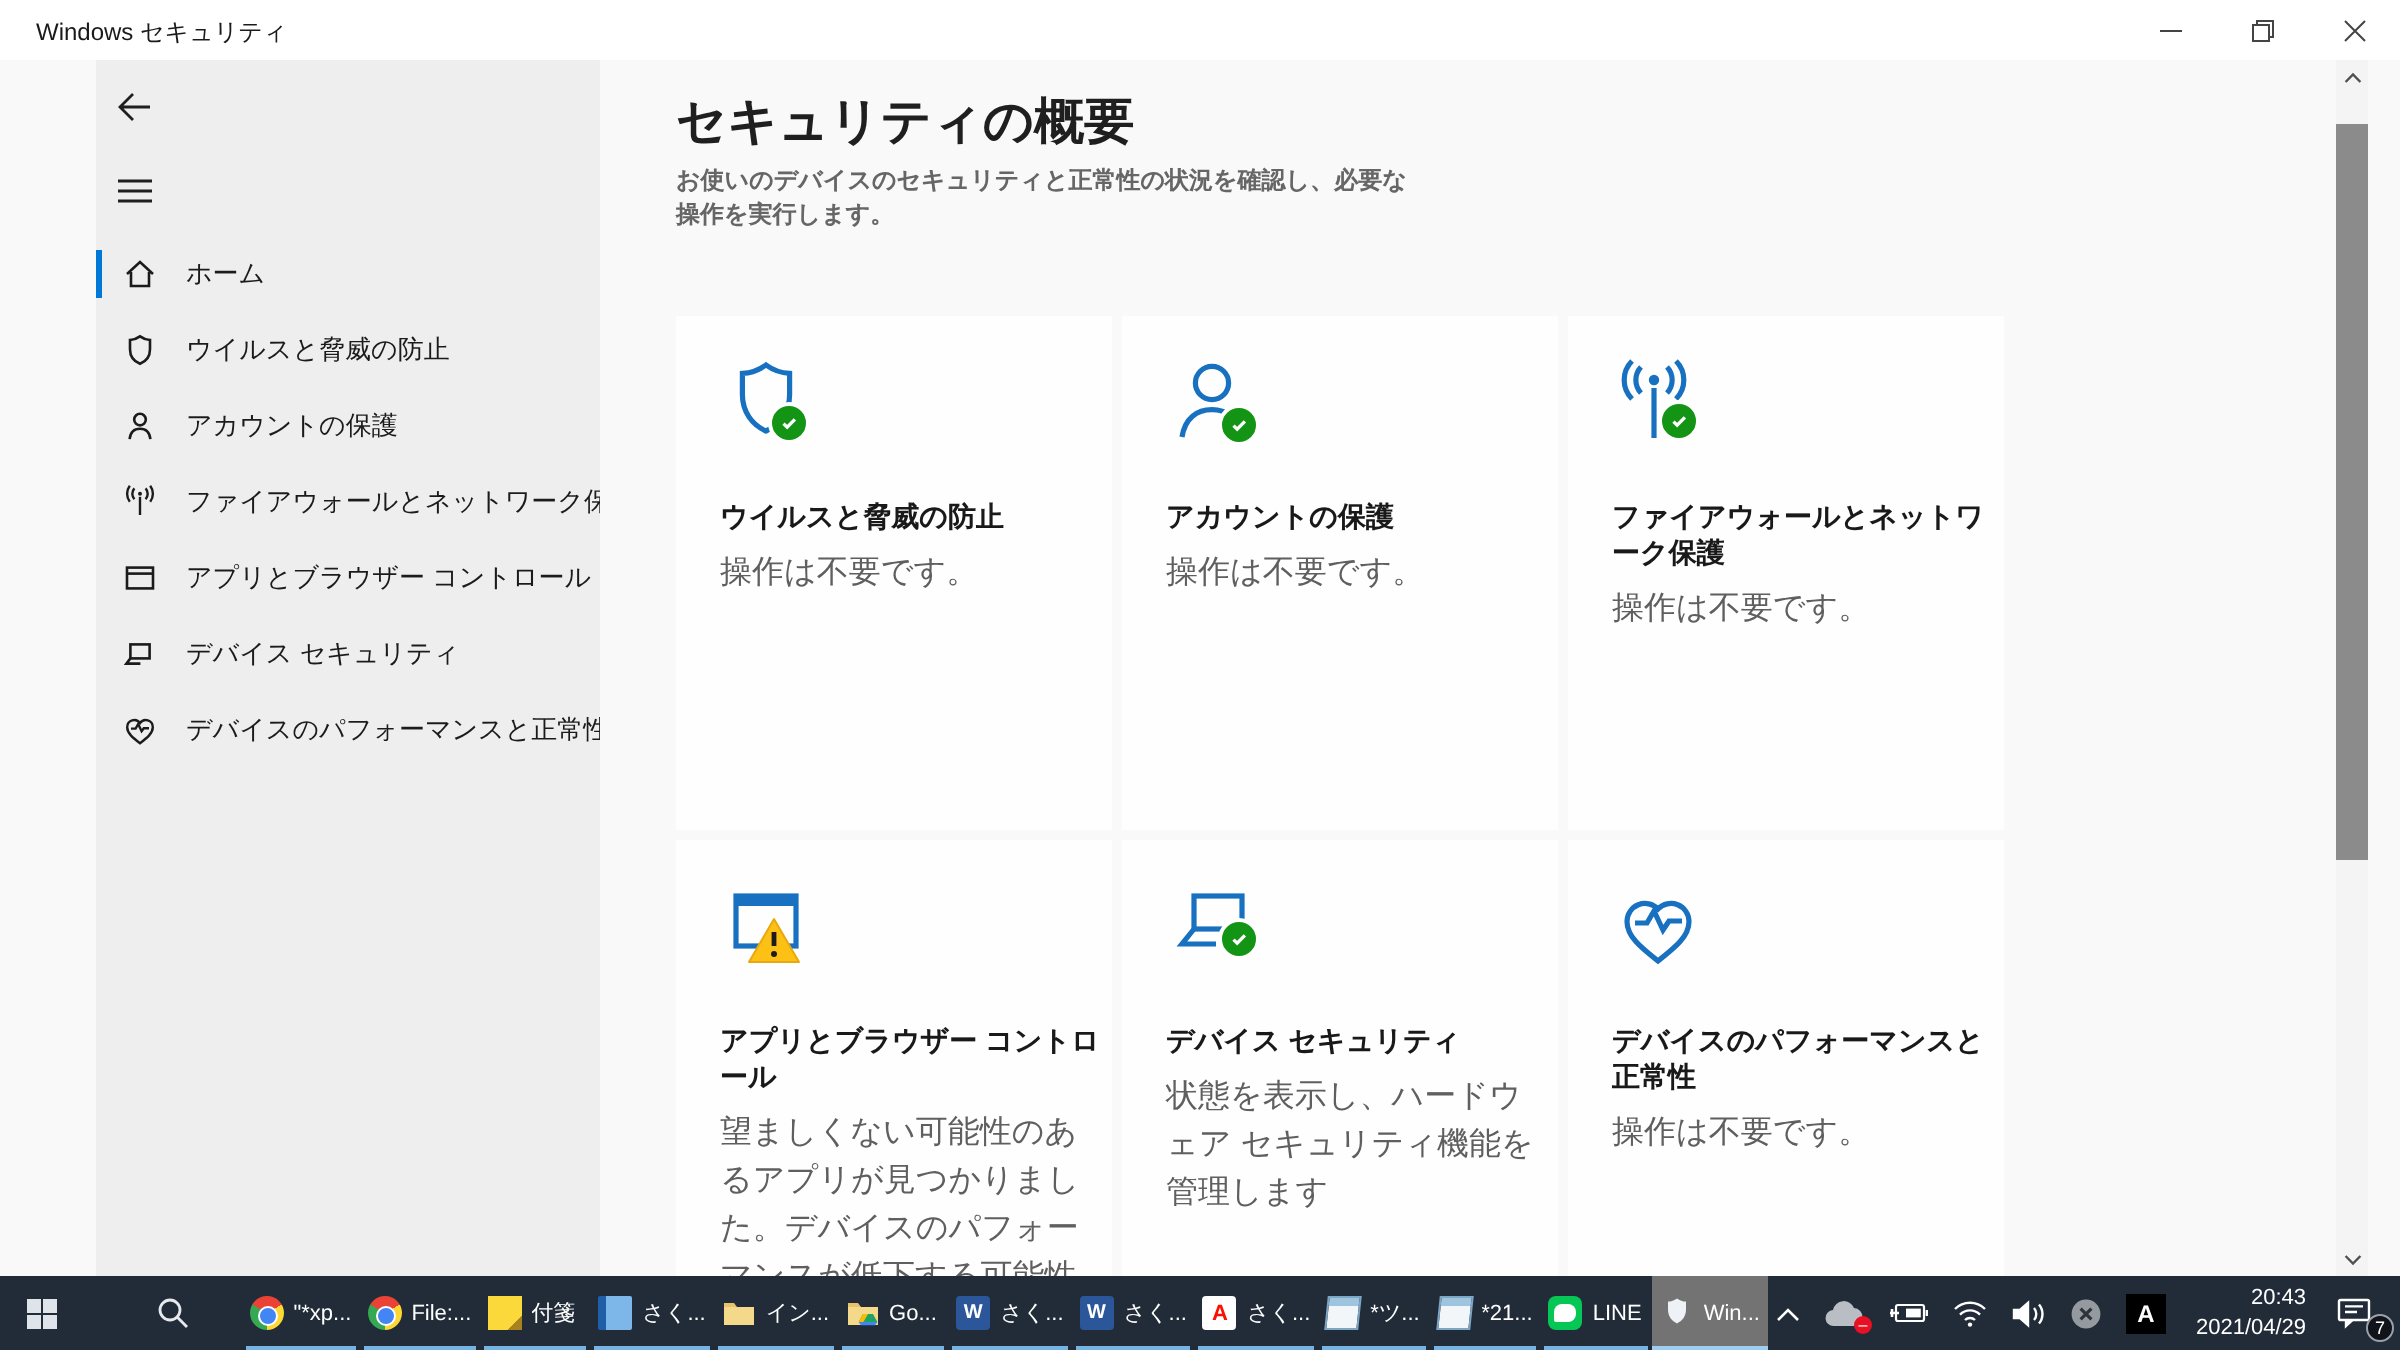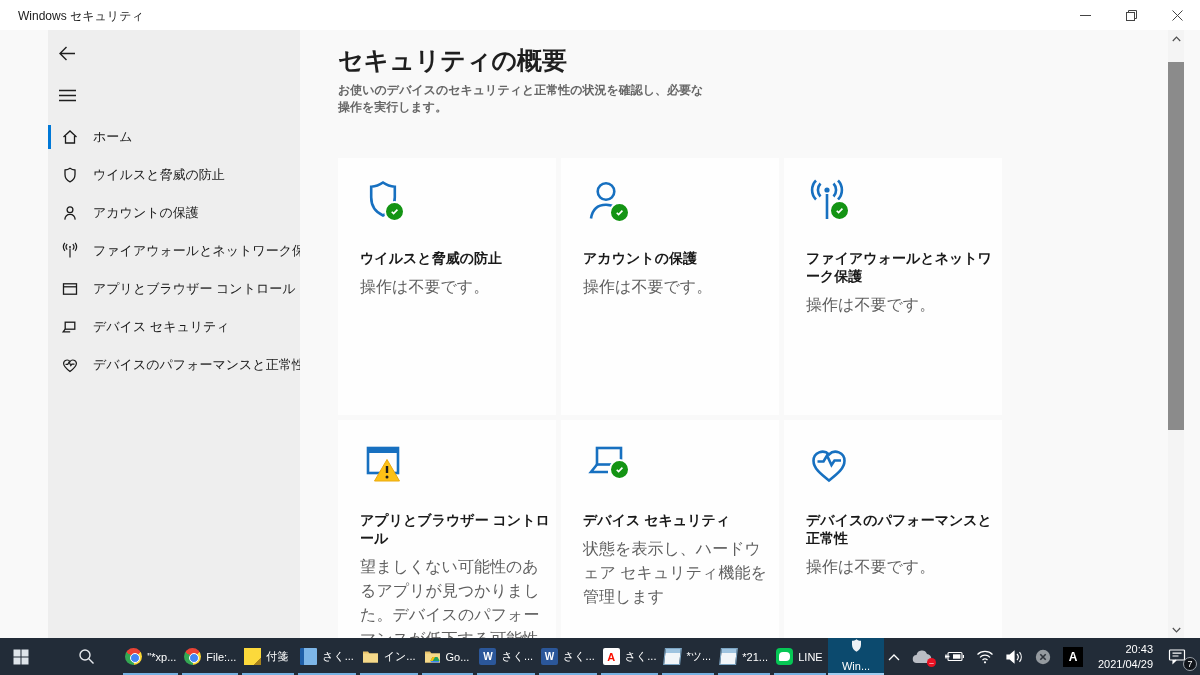--- a/index.html
+++ b/index.html
@@ -45,21 +45,21 @@
   .sb-arrow { position:absolute; left:0; width:16px; height:17px; display:flex; align-items:center; justify-content:center; color:#505050; background:#f4f4f4; }
   .sb-up { top:0; } .sb-down { bottom:0; }
   .sb-thumb { position:absolute; left:0; top:32px; width:16px; height:368px; background:#8b8b8b; }
 
   
   .taskbar { position:absolute; left:0; top:638px; width:1200px; height:37px; background:#222c38; display:flex; align-items:stretch; z-index:6; }
   .tb-btn { position:relative; display:flex; align-items:center; justify-content:center; background:transparent; border:none; }
   .tb-start { width:47px; } .tb-search { width:47px; margin-left:24px; margin-right:14px; }
   .tb-app { width:62px; padding:0 4px; justify-content:flex-start; gap:5px; }
   .tb-app::after { content:""; position:absolute; left:2px; right:2px; bottom:0; height:2px; background:#76b2e2; }
-  .tb-app.active { background:#0c4a6e;flex-direction:column; }
+  .tb-app.active { background:#737373; }
   .tb-app.active::after { background:#9ecdf0; left:0; right:0; }
   .tb-label { font-size:11px; color:#fff; white-space:nowrap; overflow:hidden; max-width:38px; }
   .tb-ico { width:17px; height:17px; flex:0 0 auto; position:relative; }
 
   .chrome-ico { border-radius:50%; background:conic-gradient(from -60deg,#ea4335 0 120deg,#fdd835 120deg 240deg,#34a853 240deg 360deg); position:relative; }
   .chrome-ico::after { content:""; position:absolute; left:4.5px; top:4.5px; width:8px; height:8px; border-radius:50%; background:#4285f4; border:1.5px solid #fff; }
   .sticky-ico { background:linear-gradient(315deg,#a8831d 0 5px,#fcd93b 5px); }
   .book-ico { background:linear-gradient(90deg,#1f5fa8 0 4px,#7db6e8 4px); border-radius:1px; }
   .word-ico { background:#2b579a; border-radius:2px; color:#fff; font-size:10px; font-weight:bold; display:flex; align-items:center; justify-content:center; }
   .pdf-ico { background:#fff; border-radius:2px; color:#fa0f00; font-size:11px; font-weight:bold; display:flex; align-items:center; justify-content:center; }

